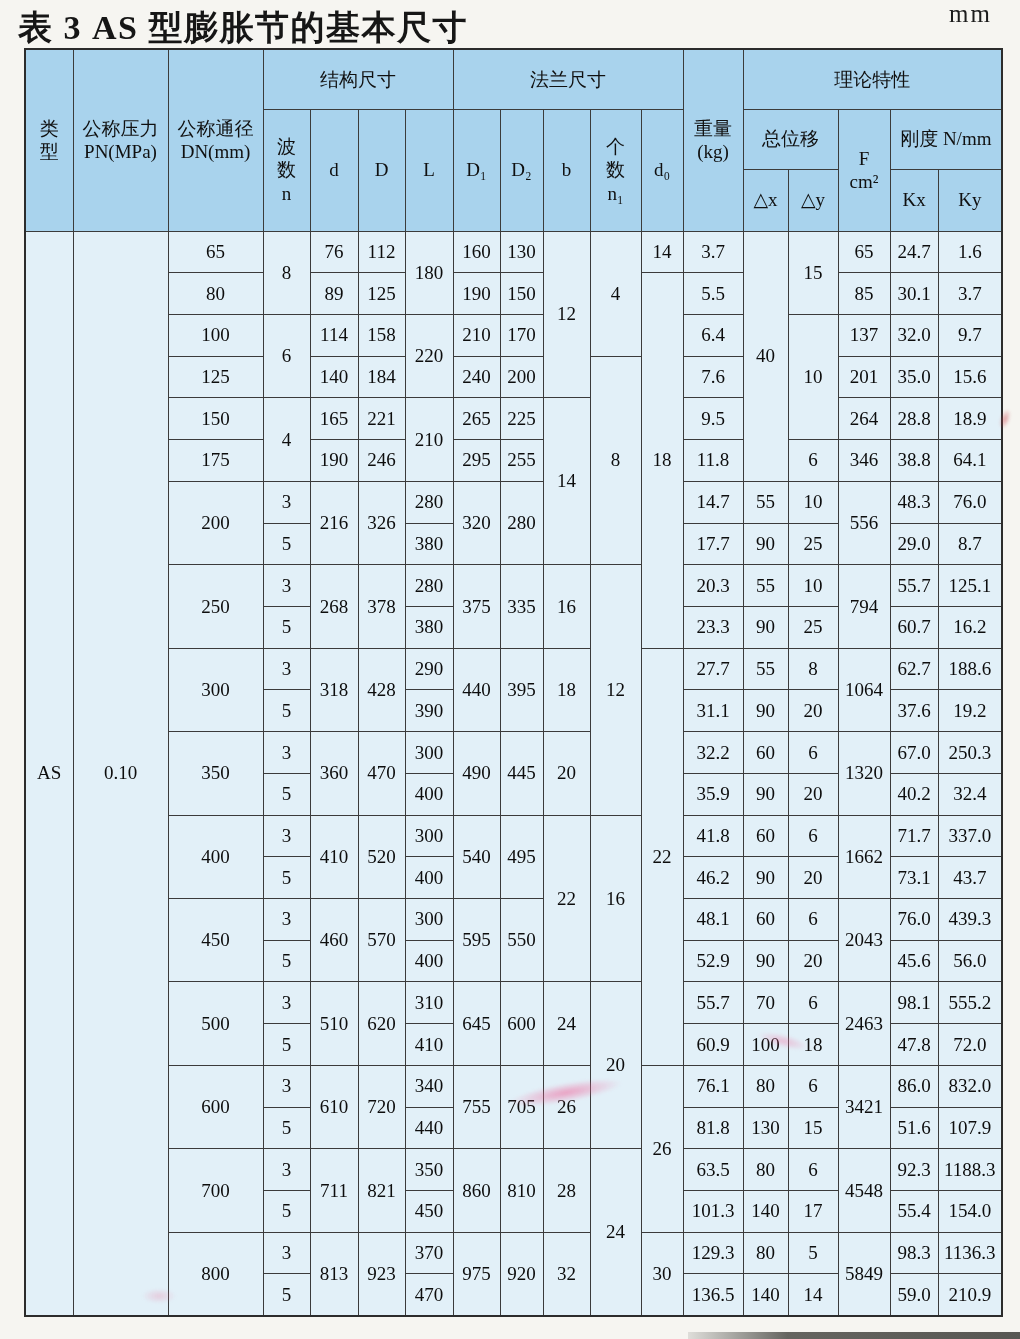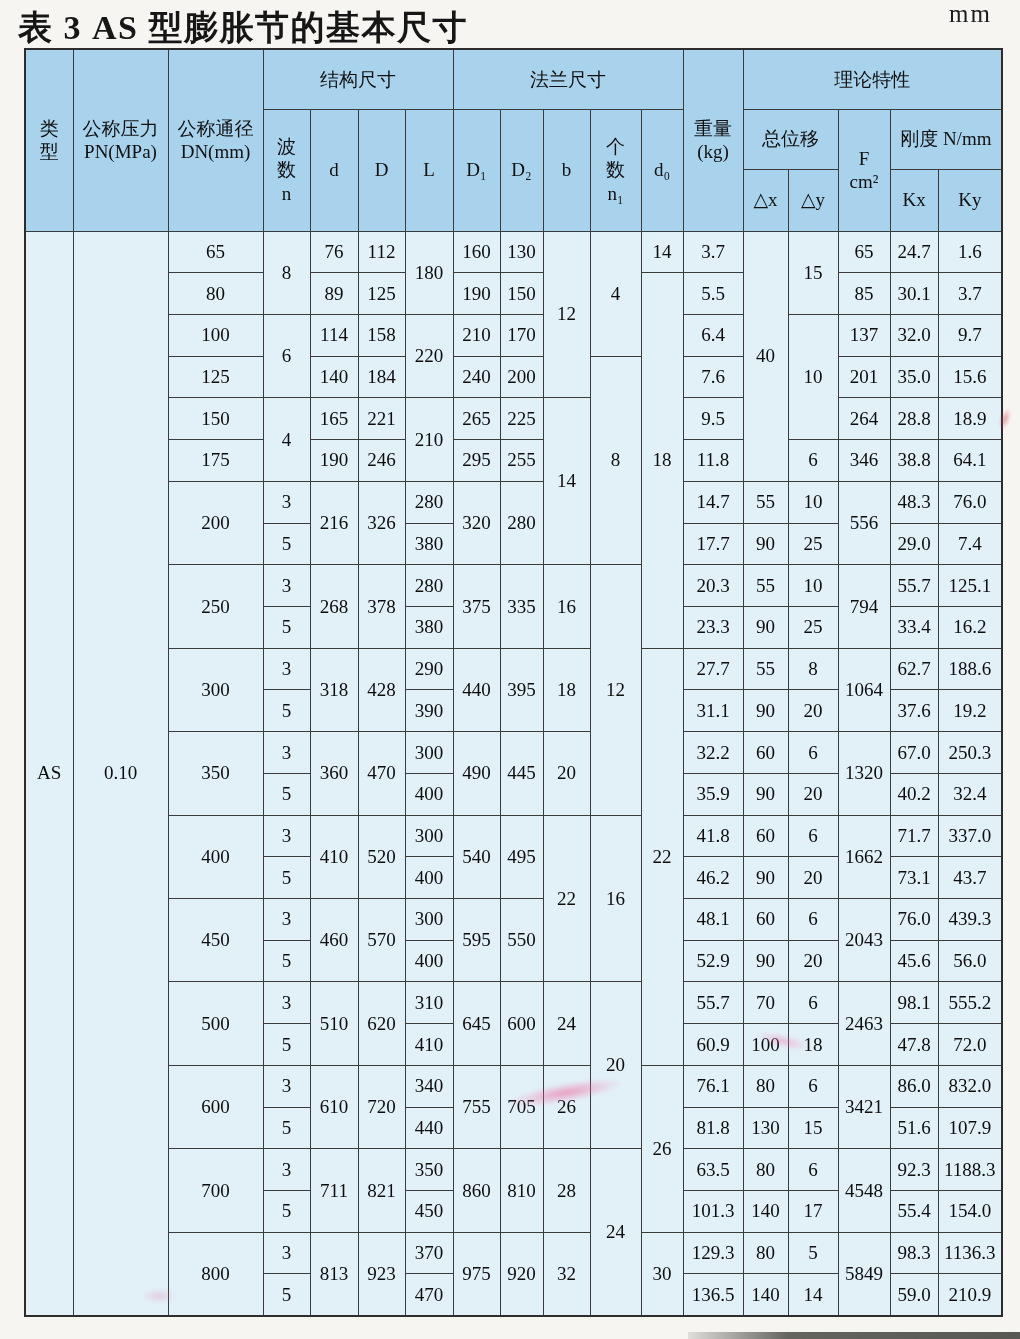--- a/index.html
+++ b/index.html
@@ -233,21 +233,21 @@
         <td>48.3</td>
         <td>76.0</td>
       </tr>
       <tr>
         <td>5</td>
         <td>380</td>
         <td>17.7</td>
         <td>90</td>
         <td>25</td>
         <td>29.0</td>
-        <td>7.4</td>
+        <td>8.7</td>
       </tr>
       <tr>
         <td rowspan="2">250</td>
         <td>3</td>
         <td rowspan="2">268</td>
         <td rowspan="2">378</td>
         <td>280</td>
         <td rowspan="2">375</td>
         <td rowspan="2">335</td>
         <td rowspan="2">16</td>
@@ -258,21 +258,21 @@
         <td rowspan="2">794</td>
         <td>55.7</td>
         <td>125.1</td>
       </tr>
       <tr>
         <td>5</td>
         <td>380</td>
         <td>23.3</td>
         <td>90</td>
         <td>25</td>
-        <td>33.4</td>
+        <td>60.7</td>
         <td>16.2</td>
       </tr>
       <tr>
         <td rowspan="2">300</td>
         <td>3</td>
         <td rowspan="2">318</td>
         <td rowspan="2">428</td>
         <td>290</td>
         <td rowspan="2">440</td>
         <td rowspan="2">395</td>

